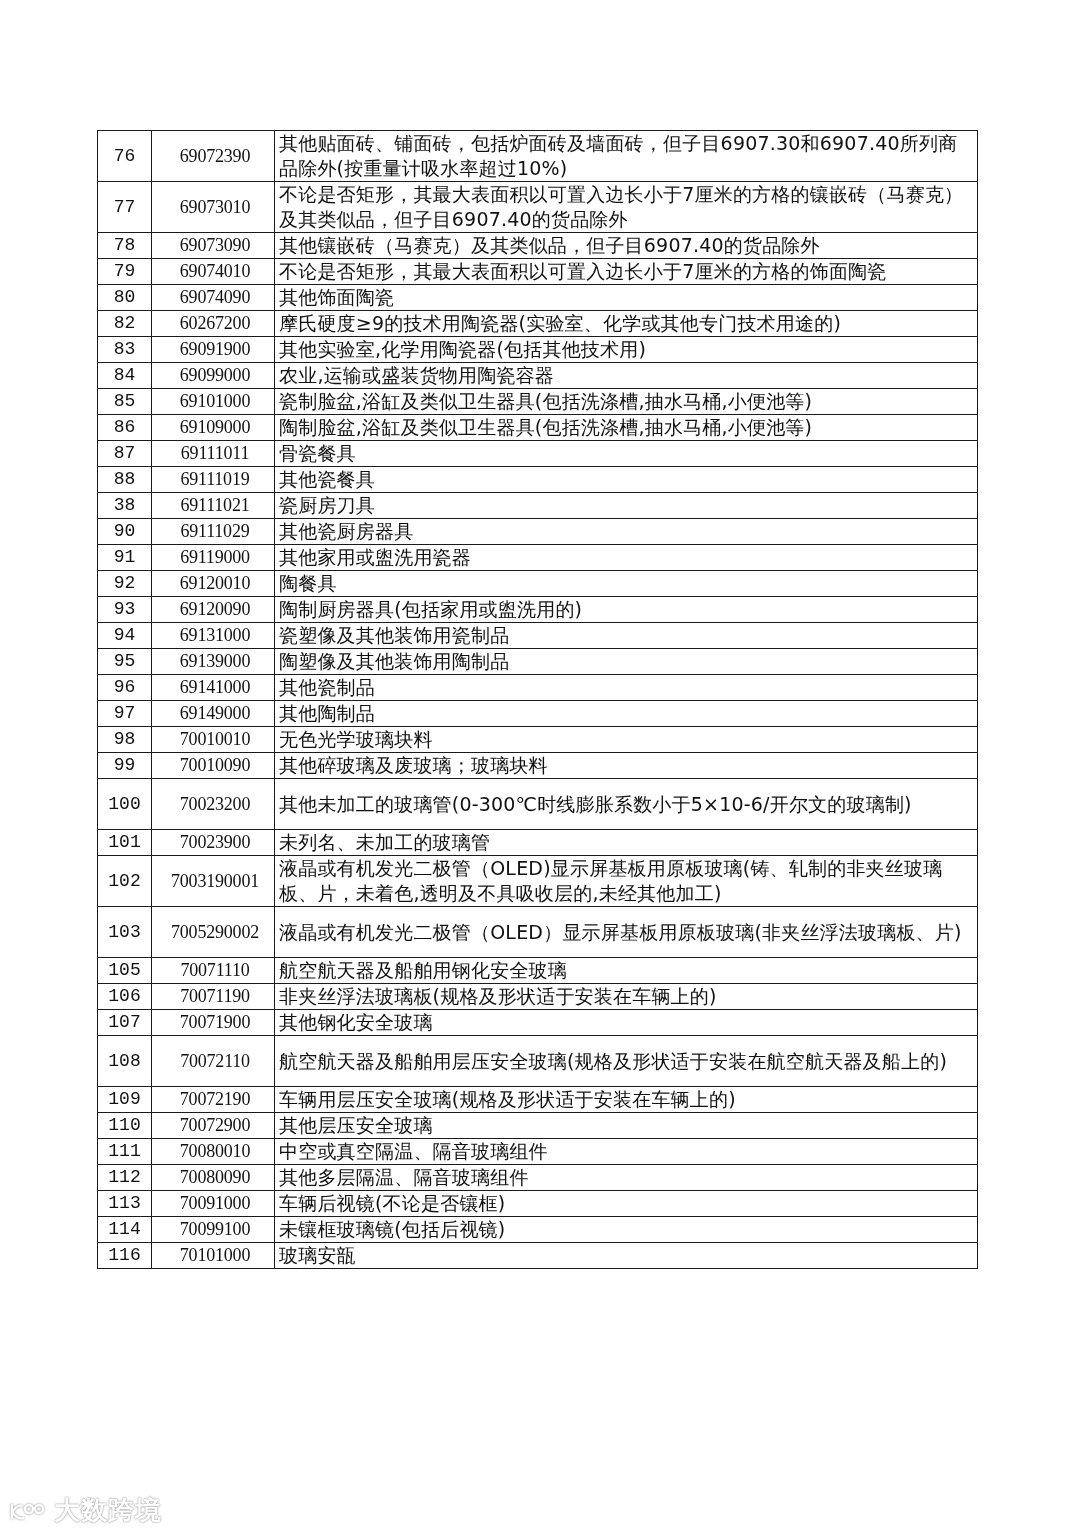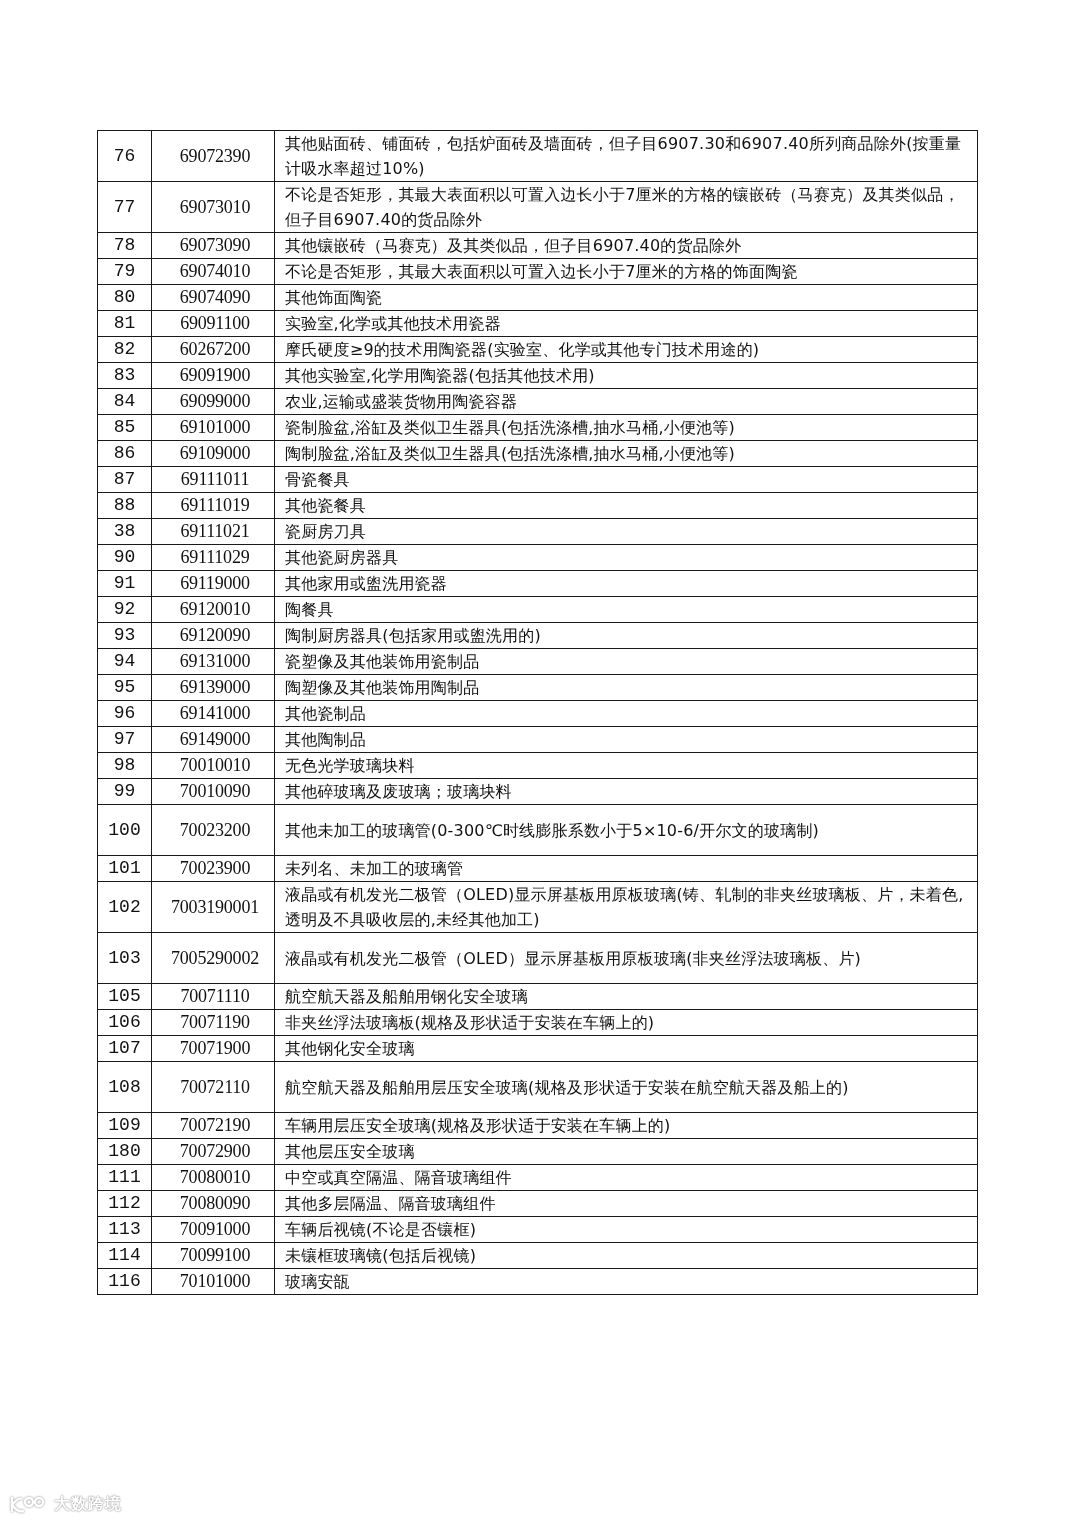--- a/index.html
+++ b/index.html
@@ -41,40 +41,40 @@
   }
   td.code {
     text-align: center;
     padding-left: 4px;
     font-family: "Liberation Serif", "DejaVu Serif", serif;
     font-size: 18px;
     letter-spacing: -0.2px;
   }
   td.desc {
     text-align: left;
-    padding-left: 10px;
+    padding-left: 4px;
     padding-right: 4px;
     font-family: "DejaVu Sans", "Liberation Sans", sans-serif;
-    font-size: 16px;
+    font-size: 19px;
     letter-spacing: 0.2px;
     word-break: break-all;
   }
   tr.single td { height: 24px; }
   tr.double td { height: 50px; }
   tr.last td { height: 20px; }
   .watermark {
     position: absolute;
     left: 8px;
     top: 1493px;
     display: flex;
     align-items: center;
     gap: 6px;
     color: #ffffff;
     font-family: "DejaVu Sans", "Liberation Sans", sans-serif;
-    font-size: 16px;
+    font-size: 26px;
     font-weight: bold;
     text-shadow: 0 0 2px #9a9a9a, 0 0 1px #8a8a8a;
     letter-spacing: 1px;
   }
   .wm-logo {
     width: 40px;
     height: 22px;
   }
 </style>
 </head>
@@ -106,25 +106,20 @@
         <td class="idx">79</td>
         <td class="code">69074010</td>
         <td class="desc">不论是否矩形，其最大表面积以可置入边长小于7厘米的方格的饰面陶瓷</td>
       </tr>
       <tr class="single">
         <td class="idx">80</td>
         <td class="code">69074090</td>
         <td class="desc">其他饰面陶瓷</td>
       </tr>
       <tr class="single">
-        <td class="idx">81</td>
-        <td class="code">69091100</td>
-        <td class="desc">实验室,化学或其他技术用瓷器</td>
-      </tr>
-      <tr class="single">
         <td class="idx">82</td>
         <td class="code">60267200</td>
         <td class="desc">摩氏硬度≥9的技术用陶瓷器(实验室、化学或其他专门技术用途的)</td>
       </tr>
       <tr class="single">
         <td class="idx">83</td>
         <td class="code">69091900</td>
         <td class="desc">其他实验室,化学用陶瓷器(包括其他技术用)</td>
       </tr>
       <tr class="single">
@@ -246,21 +241,21 @@
         <td class="idx">108</td>
         <td class="code">70072110</td>
         <td class="desc">航空航天器及船舶用层压安全玻璃(规格及形状适于安装在航空航天器及船上的)</td>
       </tr>
       <tr class="single">
         <td class="idx">109</td>
         <td class="code">70072190</td>
         <td class="desc">车辆用层压安全玻璃(规格及形状适于安装在车辆上的)</td>
       </tr>
       <tr class="single">
-        <td class="idx">180</td>
+        <td class="idx">110</td>
         <td class="code">70072900</td>
         <td class="desc">其他层压安全玻璃</td>
       </tr>
       <tr class="single">
         <td class="idx">111</td>
         <td class="code">70080010</td>
         <td class="desc">中空或真空隔温、隔音玻璃组件</td>
       </tr>
       <tr class="single">
         <td class="idx">112</td>

